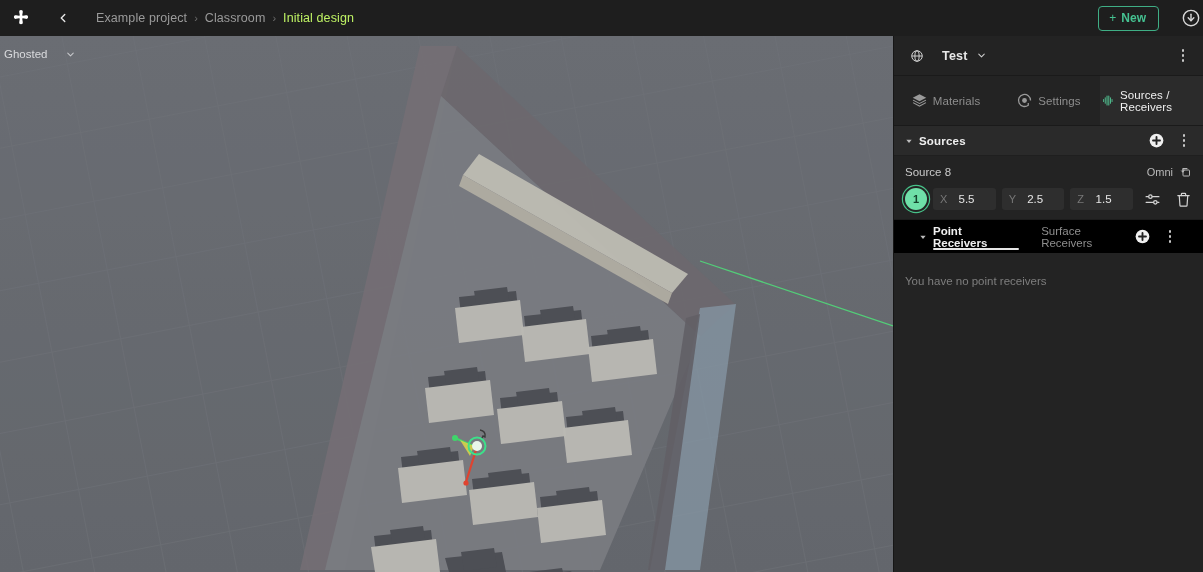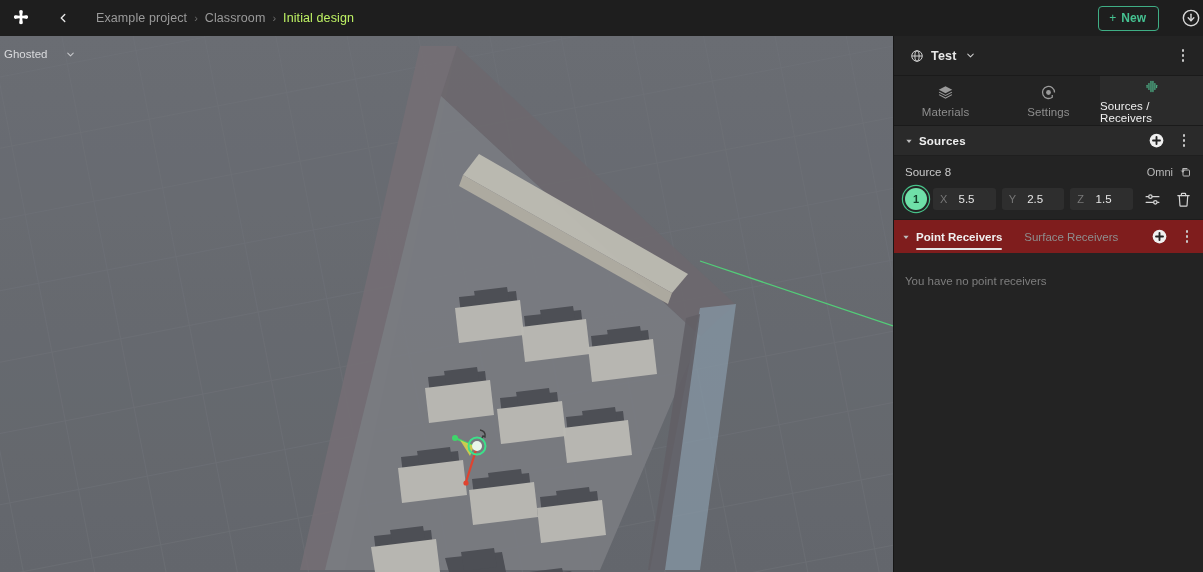--- a/index.html
+++ b/index.html
@@ -81,32 +81,32 @@
   .panel-head {
     height: 40px; min-height: 40px;
     display: flex; align-items: center;
     padding: 0 12px 0 16px;
     background: #232323;
     border-bottom: 1px solid #1a1a1a;
   }
   .panel-head .sphere-icon { width: 14px; height: 14px; display:block; }
   .panel-head .title {
     font-size: 12.5px; color: #e8e8e8; font-weight: bold;
-    margin-left: 7px; letter-spacing: .2px;
+    margin-left: 18px; letter-spacing: .2px;
   }
   .panel-head .chev { margin-left: 8px; }
   .panel-head .spacer { flex: 1; }
   .kebab { width: 16px; height: 16px; display: flex; flex-direction: column;
            align-items: center; justify-content: center; gap: 2.5px; cursor: pointer; }
   .kebab i { width: 2.5px; height: 2.5px; border-radius: 50%; background: #c8c8c8; display: block; }
 
   
   .tabs { display: flex; height: 50px; min-height: 50px; background: #232323; }
   .tab {
-    flex: 1; display: flex; flex-direction: column; align-items: center; justify-content: center;
+    flex: 1; display: flex; align-items: center; justify-content: center;
     gap: 5px; cursor: pointer; border-bottom: 1px solid #1a1a1a;
   }
   .tab .tab-label { font-size: 11.5px; color: #8e8e8e; letter-spacing: .1px; }
   .tab.active { background: #2b2b2b; }
   .tab.active .tab-label { color: #f0f0f0; }
   .tab svg { display: block; }
 
   
   .sect-head {
     height: 30px; min-height: 30px;
@@ -144,22 +144,22 @@
   .coord .ax { font-size: 11px; color: #777; }
   .coord .val { flex: 1; text-align: center; font-size: 11.5px; color: #e6e6e6; padding-right: 2px; }
   .icon-btn { width: 17px; height: 17px; cursor: pointer; display: block; }
   .icon-btn.sliders { margin-left: 5px; }
   .icon-btn.trash { margin-left: 8px; }
 
   
   .recv-head {
     height: 34px; min-height: 34px;
     display: flex; align-items: center;
-    padding: 0 8px;
-    background: #7f1d1d;
+    padding: 0 25px;
+    background: #000000;
     border-top: 1px solid #1c1c1c;
     position: relative;
   }
   .recv-head .caret { margin-right: 6px; }
   .recv-tab {
     font-size: 11.5px; color: #8e8e8e; cursor: pointer;
     height: 34px; display: flex; align-items: center; position: relative;
   }
   .recv-tab.active { color: #f0f0f0; font-weight: bold; }
   .recv-tab.active::after {

